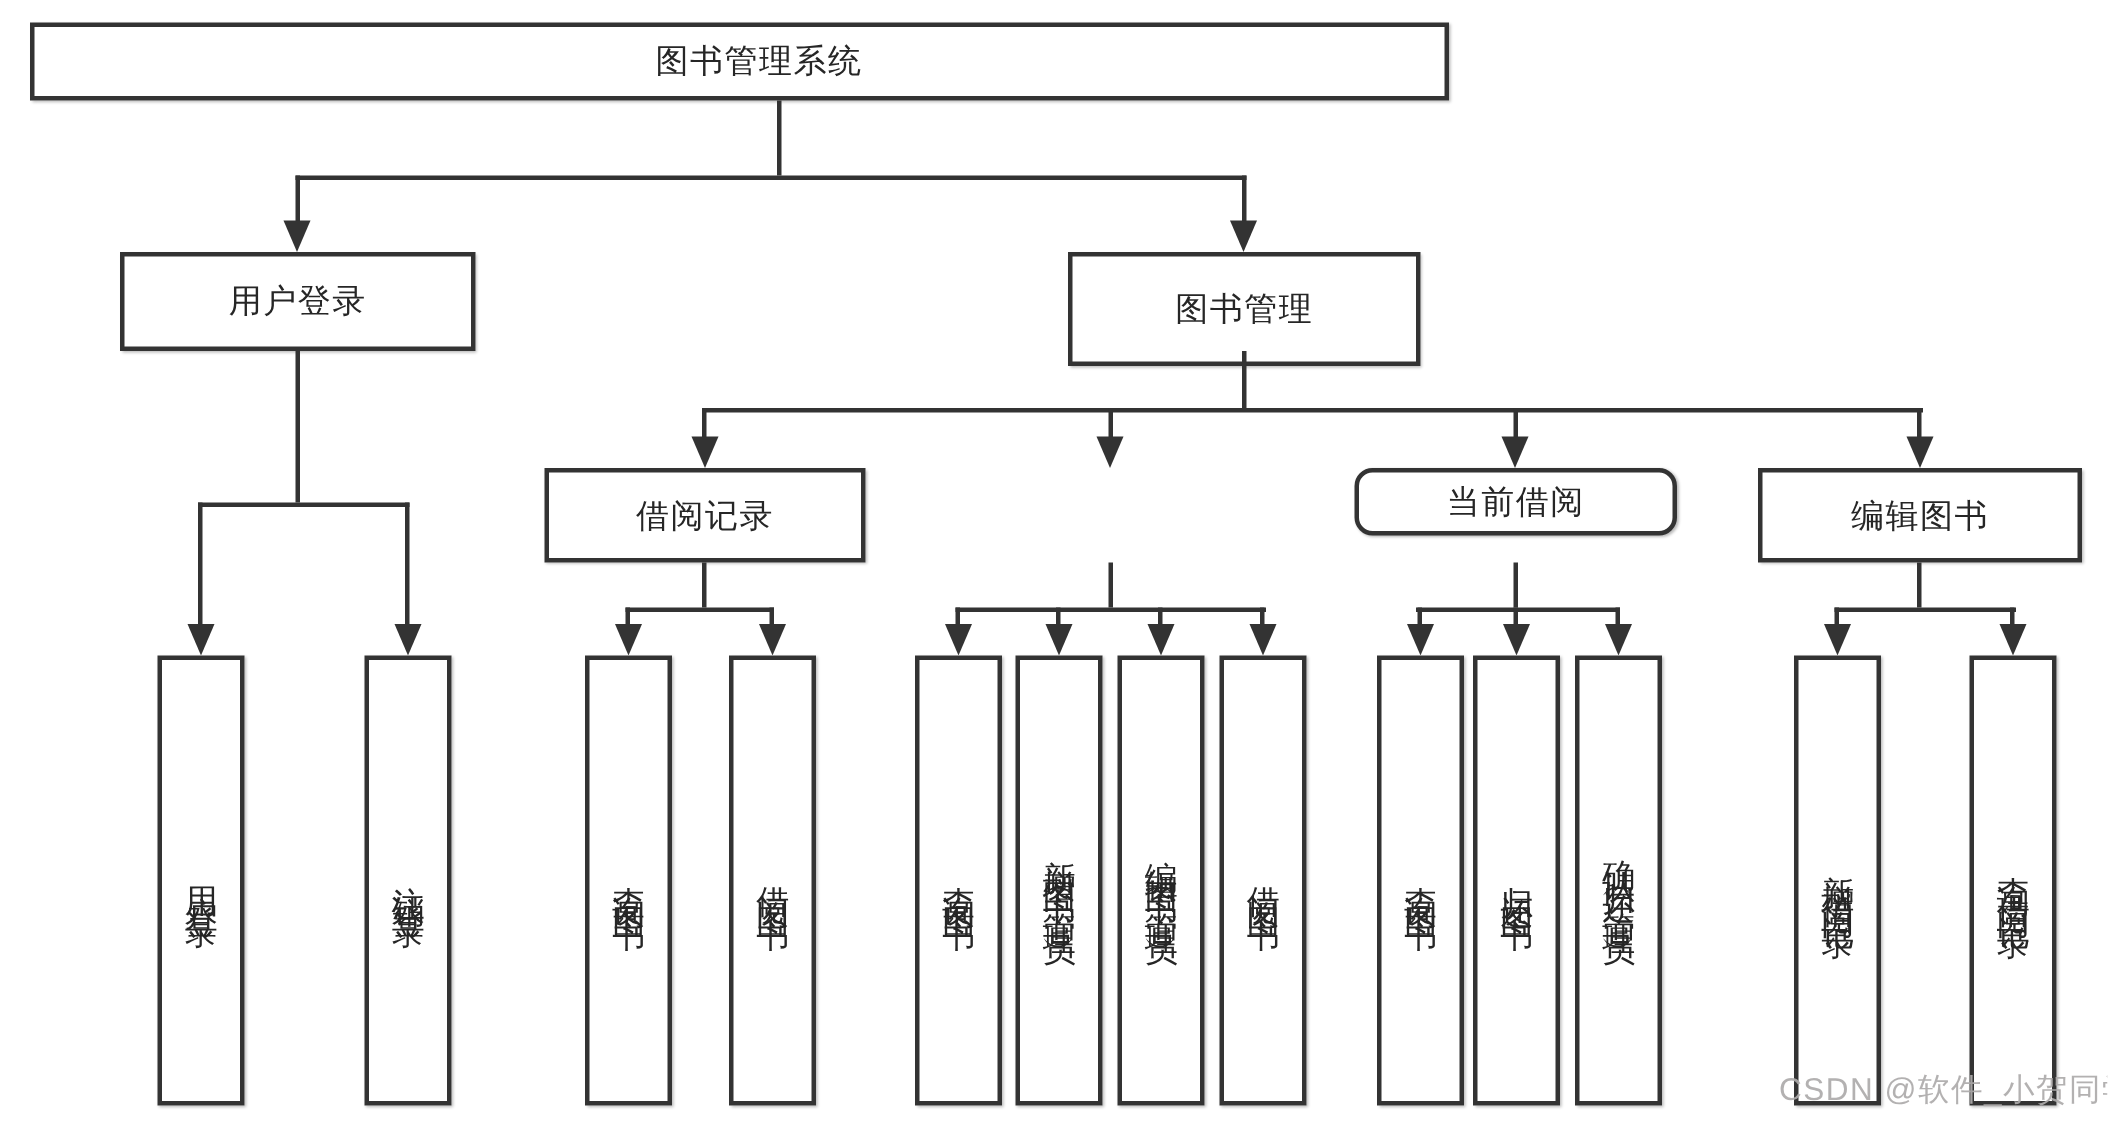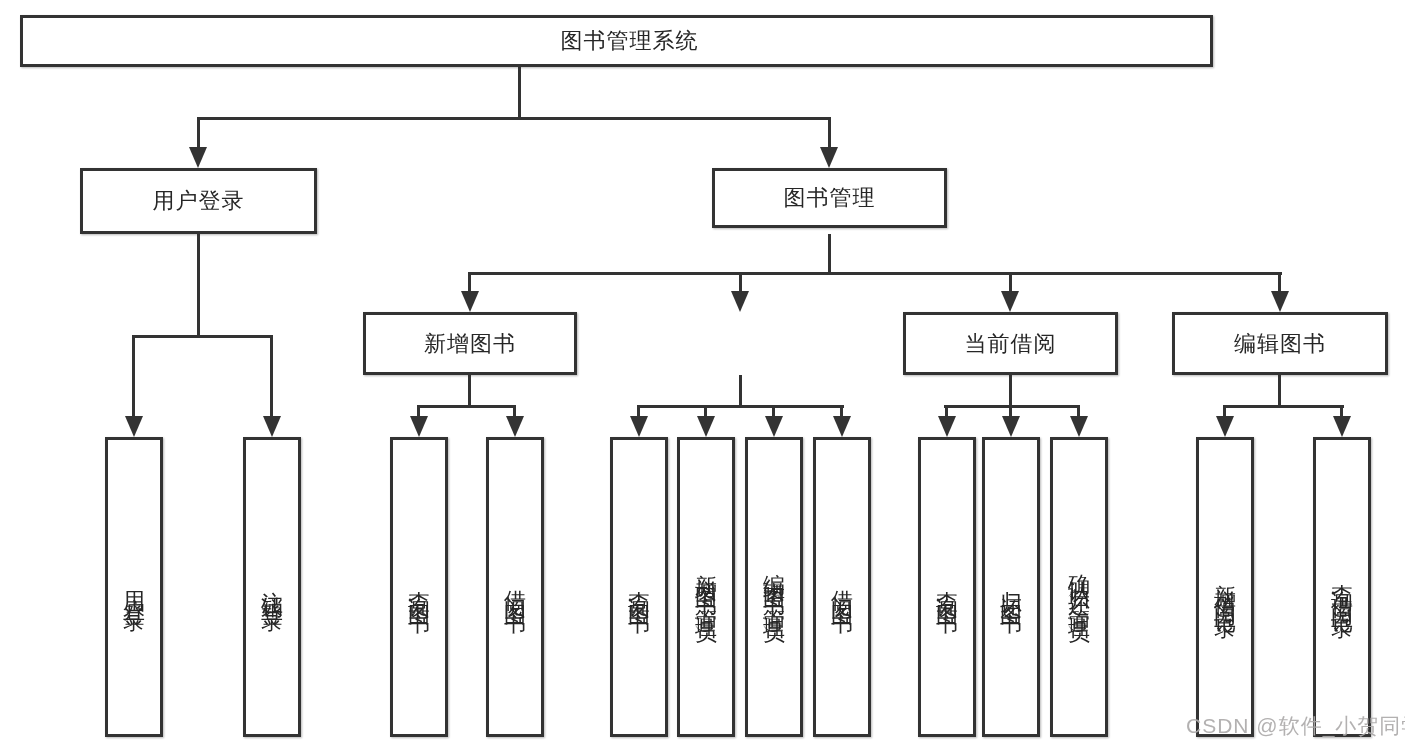--- a/index.html
+++ b/index.html
@@ -23,53 +23,53 @@
   .watermark {
     position:absolute; left:1186px; top:712px; z-index:10;
     font-size:21px; color:rgba(172,170,170,0.92); letter-spacing:1px; white-space:nowrap;
   }
 </style>
 </head>
 <body>
 
 <div id="canvas">
 
-  <div class="box" style="left:20px; top:15px; width:1193px; height:52px;padding-left:26px;">
+  <div class="box" style="left:20px; top:15px; width:946px; height:52px;padding-left:26px;">
     <span class="hlabel">图书管理系统</span>
   </div>
 
   <div class="ln" style="left:518px; top:67px;  width:3px;  height:50px;"></div>
   <div class="ln" style="left:197px; top:117px; width:634px; height:3px;"></div>
   <div class="ln" style="left:197px; top:117px; width:3px;  height:33px;"></div>
   <div class="ln" style="left:828px; top:117px; width:3px;  height:33px;"></div>
   <div class="arrow" style="left:189px; top:147px;"></div>
   <div class="arrow" style="left:820px; top:147px;"></div>
 
   <div class="box" style="left:80px;  top:168px; width:237px; height:66px;">
     <span class="hlabel">用户登录</span>
   </div>
-  <div class="box" style="left:712px; top:168px; width:235px; height:60px;">
+  <div class="box" style="left:712px; top:168px; width:235px; height:76px;">
     <span class="hlabel">图书管理</span>
   </div>
 
   <div class="ln" style="left:828px;  top:234px; width:3px;   height:38px;"></div>
   <div class="ln" style="left:468px;  top:272px; width:814px; height:3px;"></div>
   <div class="ln" style="left:468px;  top:272px; width:3px;   height:22px;"></div>
   <div class="ln" style="left:739px;  top:272px; width:3px;   height:22px;"></div>
   <div class="ln" style="left:1009px; top:272px; width:3px;   height:22px;"></div>
   <div class="ln" style="left:1278px; top:272px; width:3px;   height:22px;"></div>
   <div class="arrow" style="left:461px;  top:291px;"></div>
   <div class="arrow" style="left:731px;  top:291px;"></div>
   <div class="arrow" style="left:1001px; top:291px;"></div>
   <div class="arrow" style="left:1271px; top:291px;"></div>
 
   <div class="box" style="left:363px;  top:312px; width:214px; height:63px;">
-    <span class="hlabel">新增图书</span>
+    <span class="hlabel">借阅记录</span>
   </div>
-  <div class="box" style="left:903px;  top:312px; width:215px; height:63px;">
+  <div class="box" style="left:903px;  top:312px; width:215px; height:45px;border-radius:12px;">
     <span class="hlabel">当前借阅</span>
   </div>
   <div class="box" style="left:1172px; top:312px; width:216px; height:63px;">
     <span class="hlabel">编辑图书</span>
   </div>
 
   <div class="ln" style="left:197px; top:234px; width:3px;   height:101px;"></div>
   <div class="ln" style="left:132px; top:335px; width:141px; height:3px;"></div>
   <div class="ln" style="left:132px; top:335px; width:3px;   height:85px;"></div>
   <div class="ln" style="left:270px; top:335px; width:3px;   height:85px;"></div>

